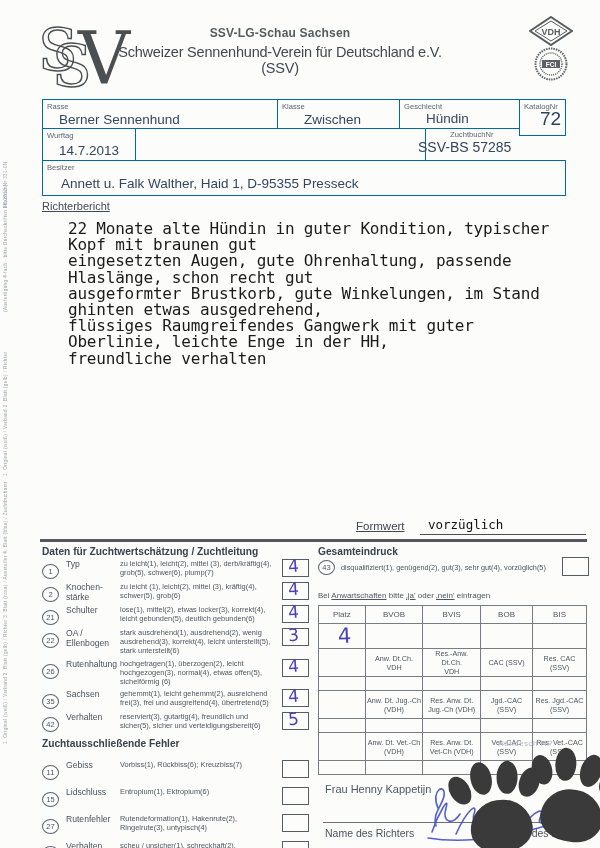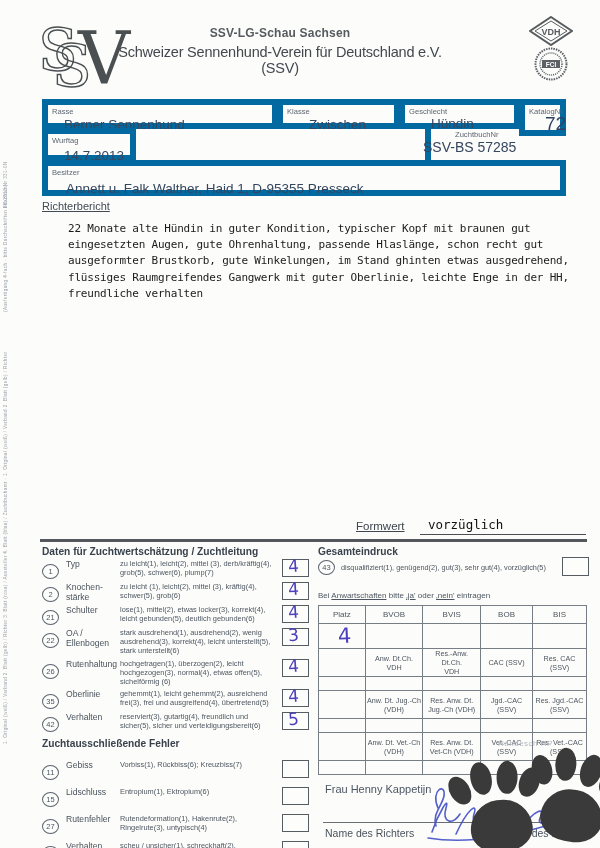--- a/index.html
+++ b/index.html
@@ -13,28 +13,28 @@
   
   .logo{position:absolute;left:36px;top:18px;}
   .titles{position:absolute;left:110px;top:26px;width:340px;text-align:center;}
   .t1{font-size:12px;font-weight:bold;color:#565b60;letter-spacing:.2px;}
   .t2{font-size:14.5px;color:#43484e;letter-spacing:-.2px;margin-top:4px;}
   .t3{font-size:16px;color:#474f58;letter-spacing:-.2px;margin-top:6px;}
   .vdh{position:absolute;left:529px;top:16px;}
   .fci{position:absolute;left:534px;top:47px;}
 
   
-  .cell{position:absolute;border:6px solid #0369a1;background:transparent;box-sizing:border-box;}
+  .cell{position:absolute;border:1px solid #0369a1;background:transparent;box-sizing:border-box;}
   .cl{position:absolute;left:4px;top:2px;font-size:7.6px;color:#5d6672;}
   .cv{position:absolute;font-size:13.5px;color:#35465f;white-space:nowrap;}
 
   
   .rhead{position:absolute;left:42px;top:200px;font-size:11px;color:#424a54;text-decoration:underline;}
   .rtext{position:absolute;left:68px;top:221px;width:505px;font-family:"DejaVu Sans Mono","Liberation Mono",monospace;
-         font-size:11px;line-height:16.2px;color:#1b1b1b;white-space:pre-line;letter-spacing:-.2px;}
+         font-size:16px;line-height:16.2px;color:#1b1b1b;white-space:pre-line;letter-spacing:-.2px;}
 
   
   .fw-label{position:absolute;left:356px;top:520px;font-size:11.5px;color:#3e464f;text-decoration:underline;}
   .fw-value{position:absolute;left:428px;top:517px;font-family:"DejaVu Sans Mono","Liberation Mono",monospace;
             font-size:12.5px;color:#111;}
   .fw-line{position:absolute;left:420px;top:534px;width:166px;border-bottom:1.5px solid #4a4e53;}
   .hr-thick{position:absolute;left:40px;top:539px;width:547px;height:2.5px;background:#54585d;}
 
   
   .sec-h{font-size:10.2px;color:#39424c;font-weight:bold;}
@@ -211,21 +211,21 @@
       <span class="lnum"><span class="circ">26</span></span>
       <span class="lname">Rutenhaltung</span>
       <span class="lopts">hochgetragen(1), überzogen(2), leicht hochgezogen(3), normal(4), etwas offen(5), sichelförmig (6)</span>
       <span class="lbox">
           <span class="hw">4</span>
         </span>
     </div>
 
     <div class="lrow">
       <span class="lnum"><span class="circ">35</span></span>
-      <span class="lname">Oberlinie</span>
+      <span class="lname">Sachsen</span>
       <span class="lopts">gehemmt(1), leicht gehemmt(2), ausreichend frei(3), frei und ausgreifend(4), übertretend(5)</span>
       <span class="lbox">
           <span class="hw">4</span>
         </span>
     </div>
 
     <div class="lrow">
       <span class="lnum"><span class="circ">42</span></span>
       <span class="lname">Verhalten</span>
       <span class="lopts">reserviert(3), gutartig(4), freundlich und sicher(5), sicher und verteidigungsbereit(6)</span>

